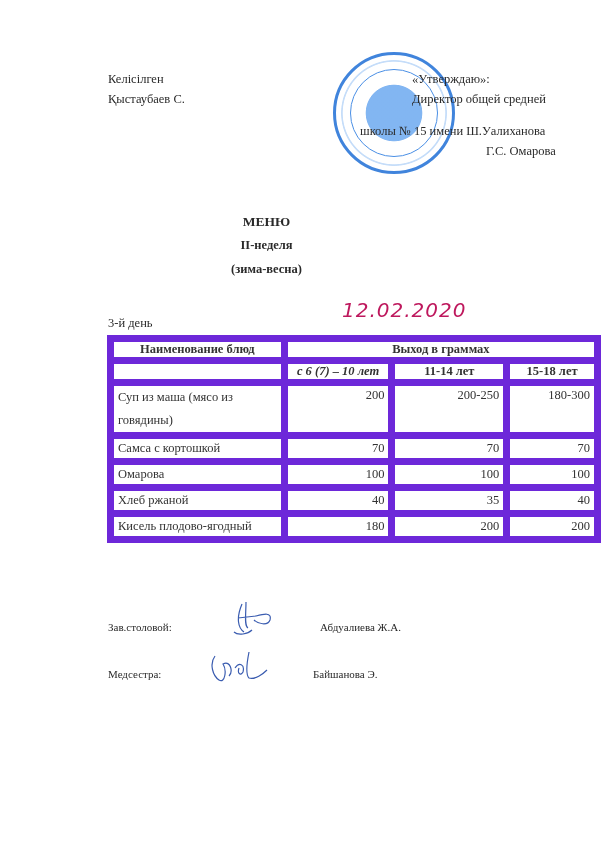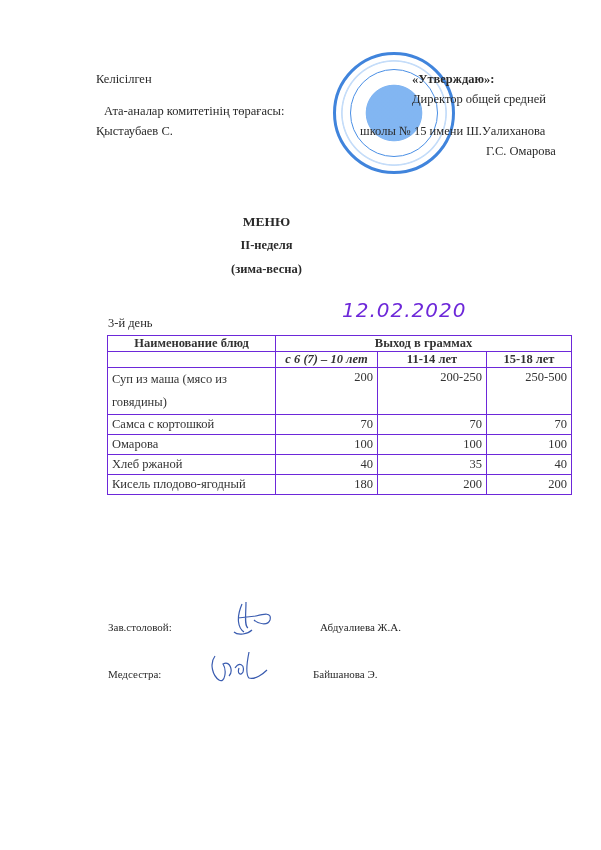--- a/index.html
+++ b/index.html
@@ -1,62 +1,61 @@
 <!DOCTYPE html>
 <html><head>
 <meta charset="utf-8">
 <style>
   html, body { margin: 0; padding: 0; }
   body {
     width: 601px; height: 850px; background: #ffffff; position: relative; overflow: hidden;
     font-family: "Liberation Serif", serif; color: #2a2a2a; font-size: 12.5px;
   }
   .abs { position: absolute; white-space: nowrap; }
-  .left-block { left: 96px; top: 69px; line-height: 20px; }
+  .left-block { left: 108px; top: 69px; line-height: 20px; }
   .left-block .l2 { padding-left: 8px; margin-top: 12px; }
   .stamp {
     position: absolute; left: 333px; top: 52px; width: 122px; height: 122px;
     border-radius: 50%; border: 3px solid #1f6fd6; box-sizing: border-box;
     background: radial-gradient(circle at 50% 50%, rgba(60,140,235,0.75) 0 34%, rgba(255,255,255,0) 35% 62%, rgba(60,140,235,0.35) 63% 64%, rgba(255,255,255,0) 65%);
     opacity: 0.85;
   }
   .stamp-inner {
     position: absolute; left: 14px; top: 14px; width: 88px; height: 88px; border-radius: 50%;
     border: 1.5px solid #2a7be0; box-sizing: border-box;
   }
   .right-block { left: 412px; top: 69px; line-height: 20px; text-align: left; }
-  .right-block .approve { font-weight: bold; }
+  .right-block .approve { font-weight: normal; }
   .right-block .sig-name { padding-left: 82px; }
   .title { left: 0; width: 533px; text-align: center; font-weight: bold; }
   .date-hand {
     left: 342px; top: 298px; font-family: "DejaVu Sans", sans-serif; font-size: 20px;
-    color: #6d28d9; letter-spacing: 1px; font-style: italic;
+    color: #be185d; letter-spacing: 1px; font-style: italic;
   }
   .day { left: 108px; top: 316px; }
   table.menu {
     position: absolute; left: 107px; top: 335px; border-collapse: collapse;
     font-size: 12.5px; color: #333;
   }
-  table.menu td, table.menu th { border: 1px solid #6d28d9; padding: 0 4px; }
+  table.menu td, table.menu th { border: 7px solid #6d28d9; padding: 0 4px; }
   table.menu th { font-weight: bold; height: 15px; line-height: 15px; }
   table.menu td { height: 19px; line-height: 19px; }
   table.menu td.num { text-align: right; vertical-align: top; }
   table.menu td.name { vertical-align: top; }
   .c1 { width: 159px; } .c2 { width: 93px; font-style: italic; } .c3 { width: 100px; text-align: center; } .c4 { width: 76px; }
   .tall td { height: 49px; margin-left: 24px; }
   .tall td.name { line-height: 23px; }
   .sign-row { left: 108px; font-size: 11px; }
   .signature { position: absolute; }
 </style>
 </head>
 <body>
 
 <div class="abs left-block">
   <div>Келісілген</div>
-  <div class="l2">Ата-аналар комитетінің төрағасы:</div>
   <div>Қыстаубаев С.</div>
 </div>
 
 <div class="stamp">
   <div class="stamp-inner"></div>
 </div>
 
 <div class="abs right-block">
   <div class="approve">«Утверждаю»:</div>
   <div>Директор общей средней</div>
@@ -83,21 +82,21 @@
     <th class="c3">11-14 лет</th>
     <th class="c4">15-18 лет</th>
   </tr>
   <tr class="tall">
     <td class="name">
       <div>Суп из маша (мясо  из</div>
       <div>говядины)</div>
     </td>
     <td class="num">200</td>
     <td class="num">200-250</td>
-    <td class="num">250-500</td>
+    <td class="num">180-300</td>
   </tr>
   <tr>
     <td class="name">Самса с кортошкой</td>
     <td class="num">70</td>
     <td class="num">70</td>
     <td class="num">70</td>
   </tr>
   <tr>
     <td class="name">Омарова</td>
     <td class="num">100</td>

